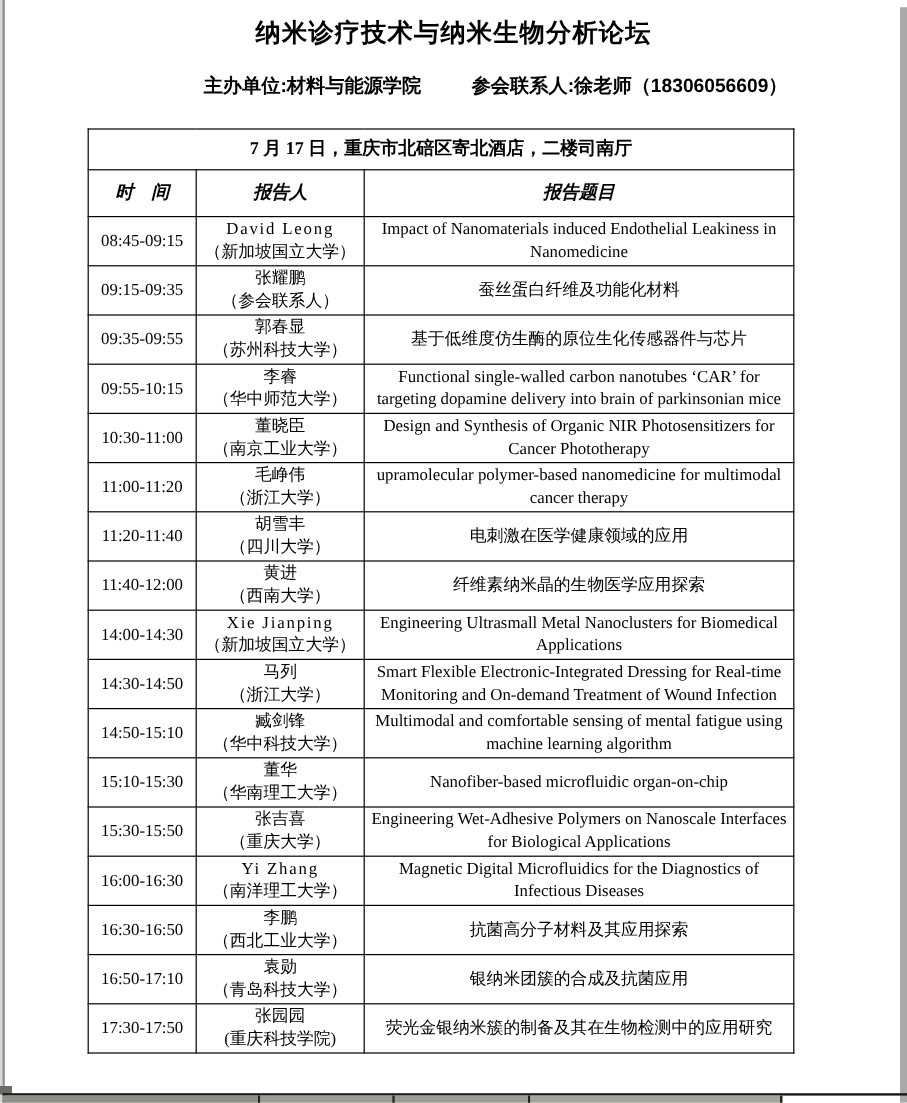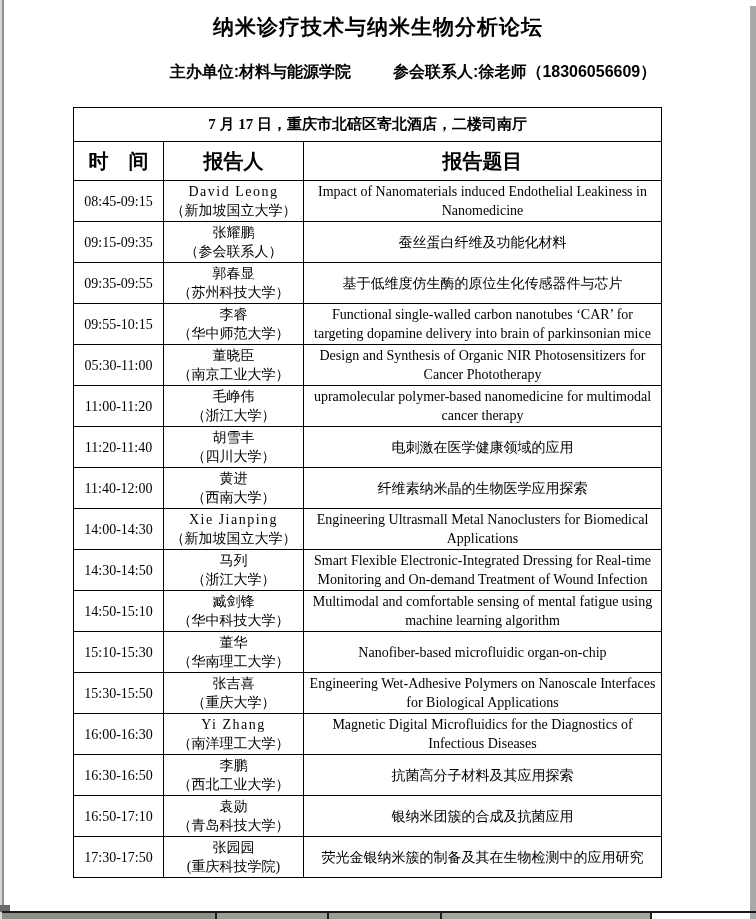--- a/index.html
+++ b/index.html
@@ -28,21 +28,21 @@
 
   table.schedule{
     position:absolute;left:73px;top:107px;width:588px;
     border-collapse:collapse;table-layout:fixed;
   }
   table.schedule td{
     border:1px solid #000;text-align:center;vertical-align:middle;
     padding:1px 4px;font-size:14px;line-height:19px;overflow:hidden;
   }
   tr.session-row td{height:31px;font-weight:bold;font-size:15px;}
-  tr.head-row td{height:36px;font-weight:bold;font-size:20px;}
+  tr.head-row td{height:36px;font-weight:bold;font-size:15px;font-style:italic;}
   tr.data-row{height:39px;padding-left:44px;}
   td.c-time{font-size:13.5px;letter-spacing:0px;}
   .spk-name{display:block;}
   .spk-name.latin{letter-spacing:1.5px;}
   .spk-aff{display:block;}
   td.c-title{font-size:13.5px;}
 
   
   .bottom-strip{position:absolute;left:2px;top:911px;width:754px;height:8px;border-top:2px solid #1a1a1a;font-size:0;}
   .bottom-strip .cell{display:inline-block;height:8px;vertical-align:top;}
@@ -104,21 +104,21 @@
       </tr>
       <tr class="data-row">
         <td class="c-time">09:55-10:15</td>
         <td class="c-speaker">
           <span class="spk-name">李睿</span>
           <span class="spk-aff">（华中师范大学）</span>
         </td>
         <td class="c-title">Functional single-walled carbon nanotubes ‘CAR’ for targeting dopamine delivery into brain of parkinsonian mice</td>
       </tr>
       <tr class="data-row">
-        <td class="c-time">05:30-11:00</td>
+        <td class="c-time">10:30-11:00</td>
         <td class="c-speaker">
           <span class="spk-name">董晓臣</span>
           <span class="spk-aff">（南京工业大学）</span>
         </td>
         <td class="c-title">Design and Synthesis of Organic NIR Photosensitizers for Cancer Phototherapy</td>
       </tr>
       <tr class="data-row">
         <td class="c-time">11:00-11:20</td>
         <td class="c-speaker">
           <span class="spk-name">毛峥伟</span>

